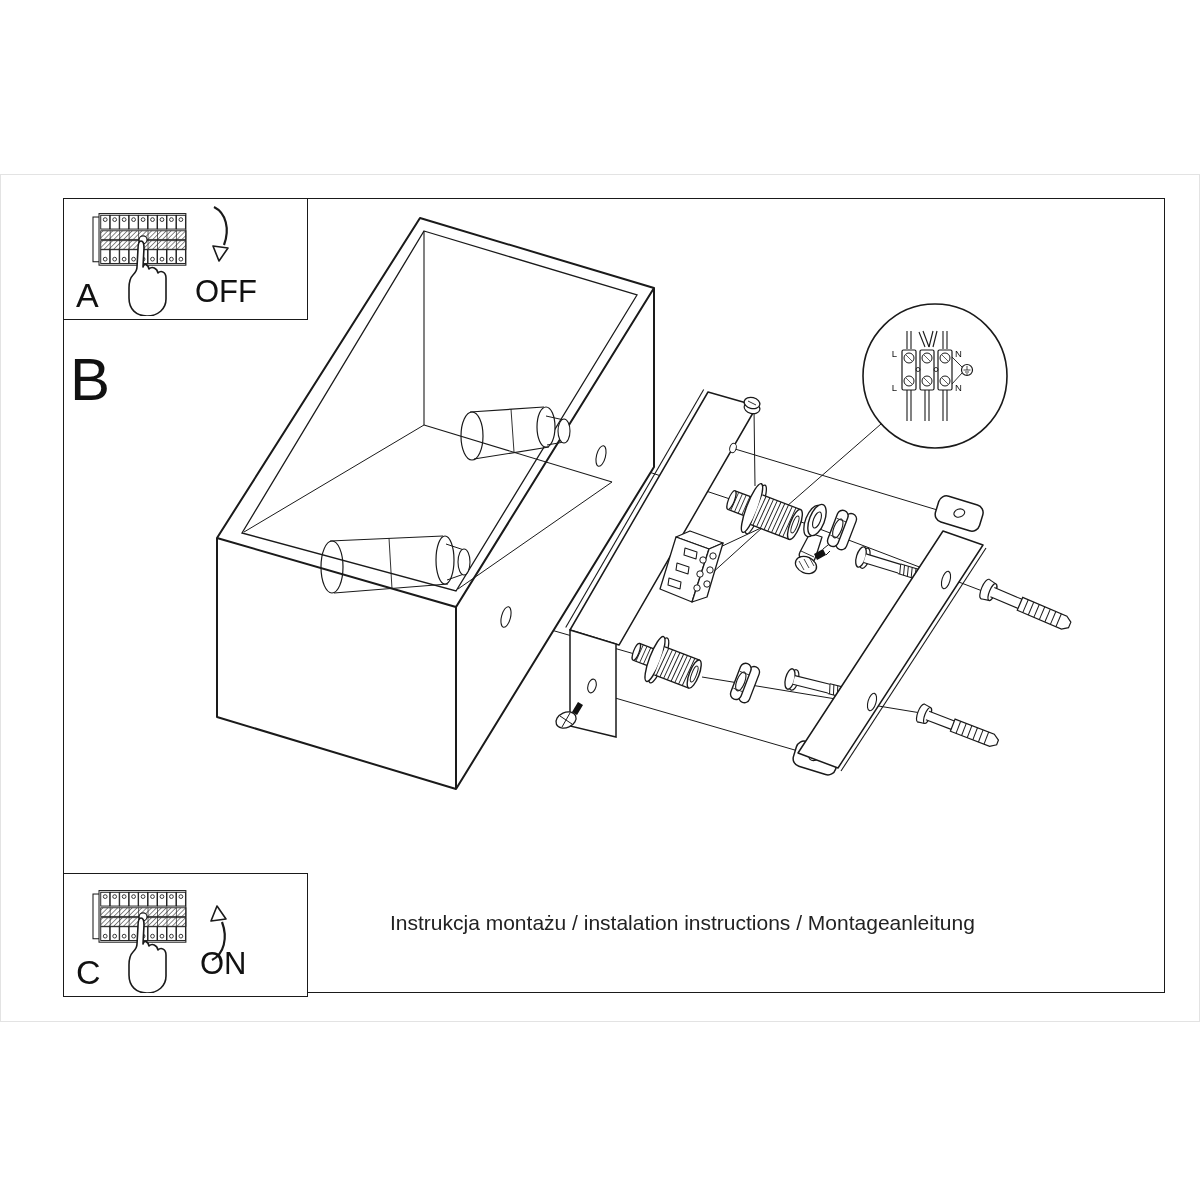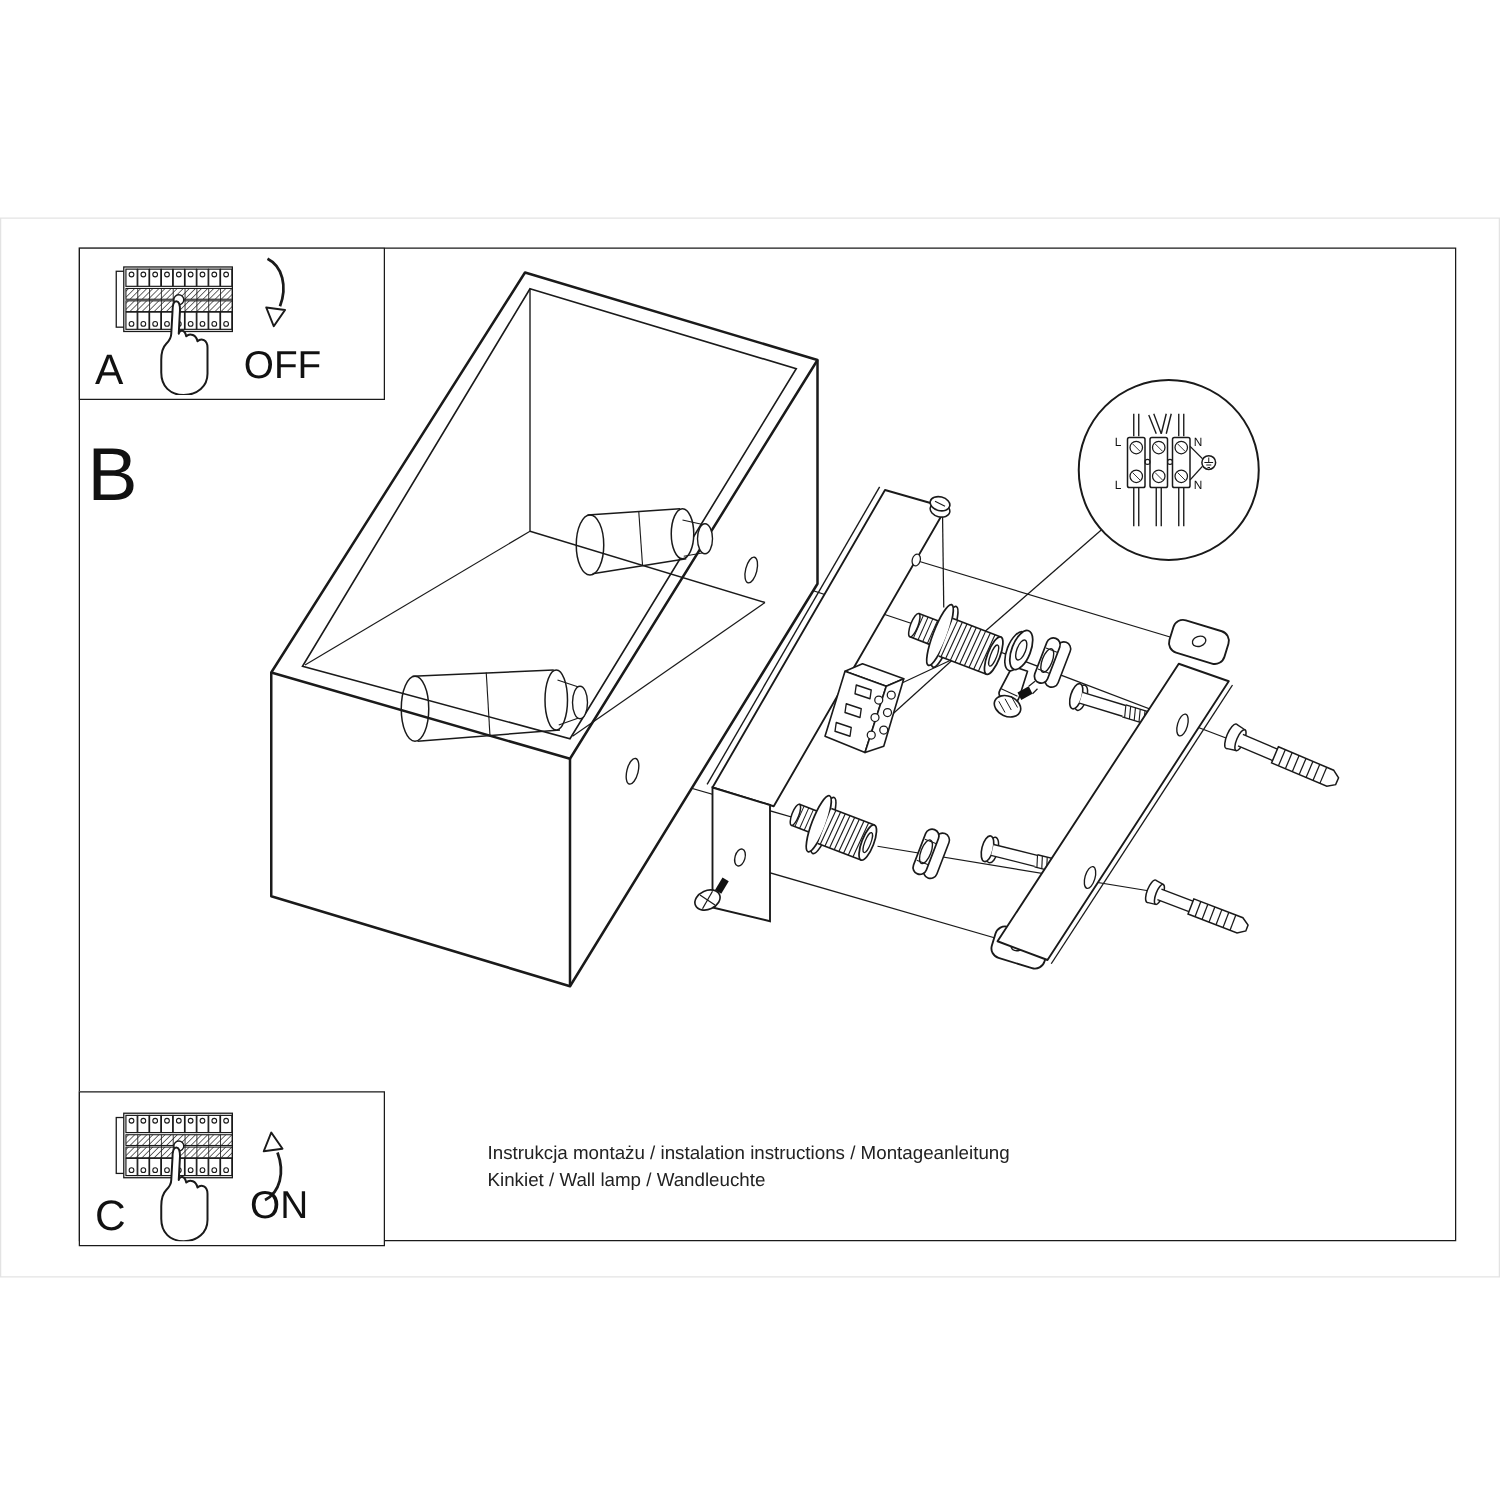--- a/index.html
+++ b/index.html
@@ -4,21 +4,21 @@
 <style>
   html,body{margin:0;padding:0;background:#fff;}
   body{width:1200px;height:1200px;position:relative;font-family:"Liberation Sans",sans-serif;color:#1a1a1a;overflow:hidden;}
   .sheet{position:absolute;left:0;top:174px;width:1198px;height:846px;border:1px solid #e3e3e3;background:#fff;}
   .main-frame{position:absolute;left:63px;top:198px;width:1100px;height:793px;border:1.6px solid #1a1a1a;}
   .panel{position:absolute;background:#fff;border:1.6px solid #1a1a1a;}
   .panel-a{left:63px;top:198px;width:243px;height:120px;}
   .panel-c{left:63px;top:873px;width:243px;height:122px;}
   .panel svg{display:block;}
   .label-b{position:absolute;left:70px;top:350px;font-size:60px;line-height:60px;color:#111;}
-  .caption{position:absolute;left:390px;top:912px;font-size:15px;line-height:22px;color:#222;}
+  .caption{position:absolute;left:390px;top:912px;font-size:21px;line-height:22px;color:#222;}
   .diagram{position:absolute;left:0;top:0;width:1200px;height:1200px;}
   .ln{fill:none;stroke:#1a1a1a;}
   .wf{fill:#ffffff;stroke:#1a1a1a;}
   text.big{font-family:"Liberation Sans",sans-serif;fill:#111;}
   text.tiny{font-family:"Liberation Sans",sans-serif;fill:#111;font-size:9.5px;}
 </style>
 </head>
 <body>
 
 <div class="sheet"></div>
@@ -113,21 +113,20 @@
       </g>
     <text class="big" x="12" y="110" font-size="34">C</text>
     <text class="big" x="136" y="100" font-size="31">ON</text>
   </svg>
 </div>
 
 <div class="label-b">B</div>
 
 <div class="caption">
   <div>Instrukcja montażu / instalation instructions / Montageanleitung</div>
-  <div>Kinkiet / Wall lamp / Wandleuchte</div>
 </div>
 
 <svg class="diagram" viewBox="0 0 1200 1200">
 
   <g stroke="#1a1a1a" stroke-width="1">
     <line x1="601" y1="456" x2="742" y2="503"></line>
     <line x1="506" y1="617" x2="645" y2="657"></line>
     <line x1="796" y1="520" x2="985" y2="592"></line>
     <line x1="702" y1="677" x2="921" y2="713"></line>
     <line x1="735" y1="449" x2="954" y2="515"></line>

